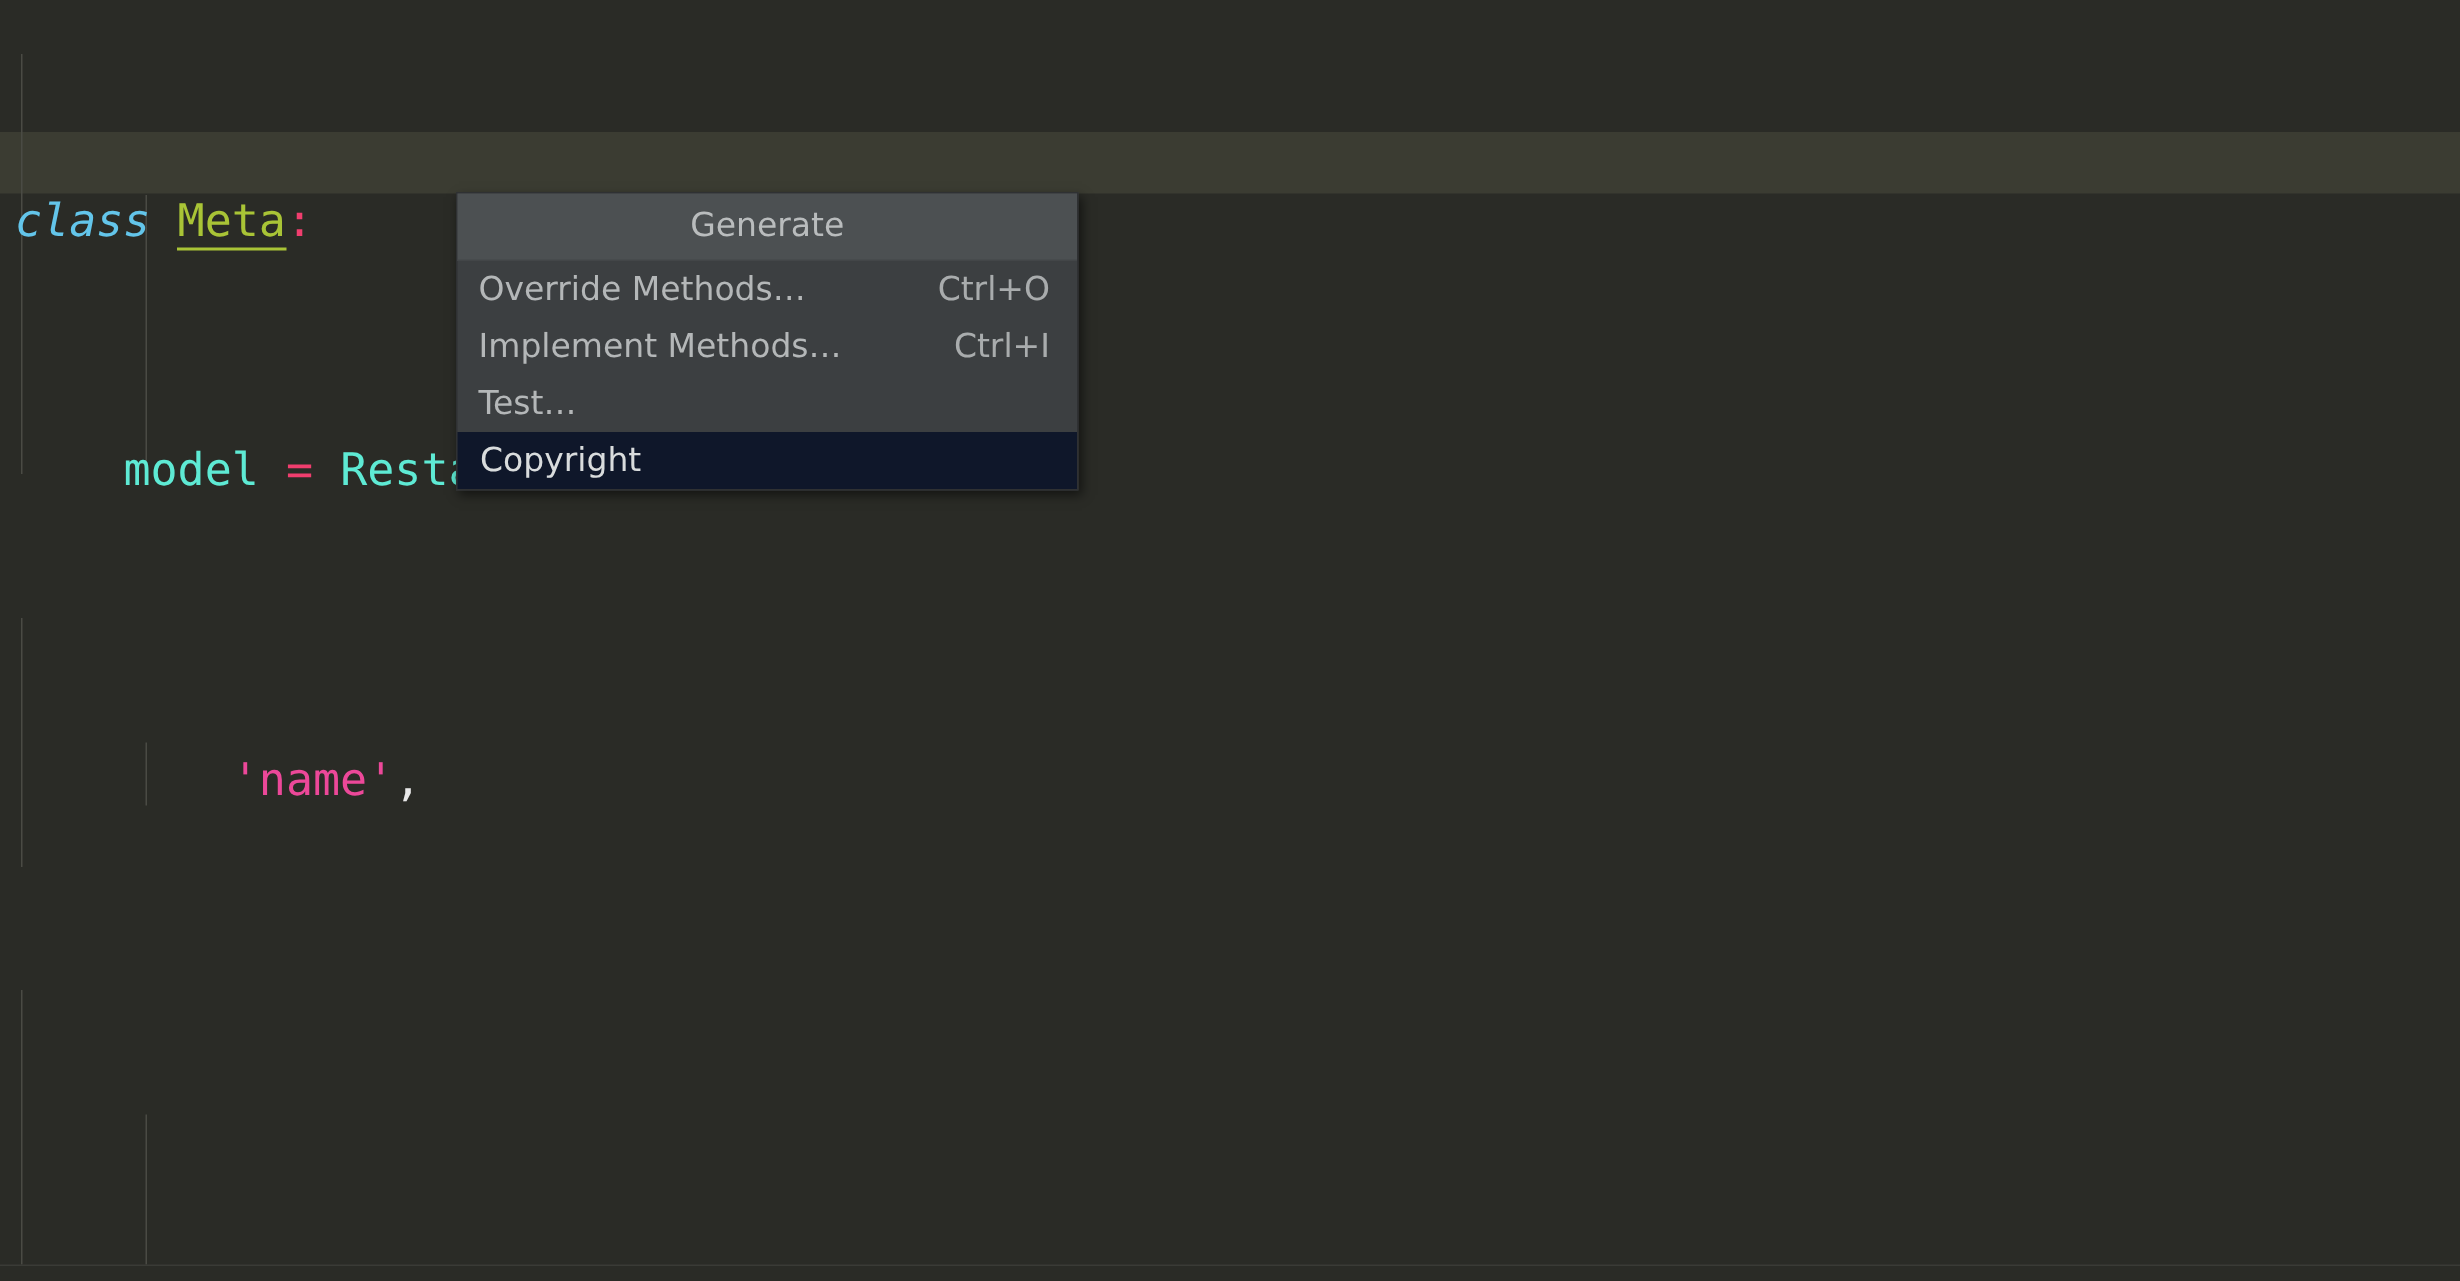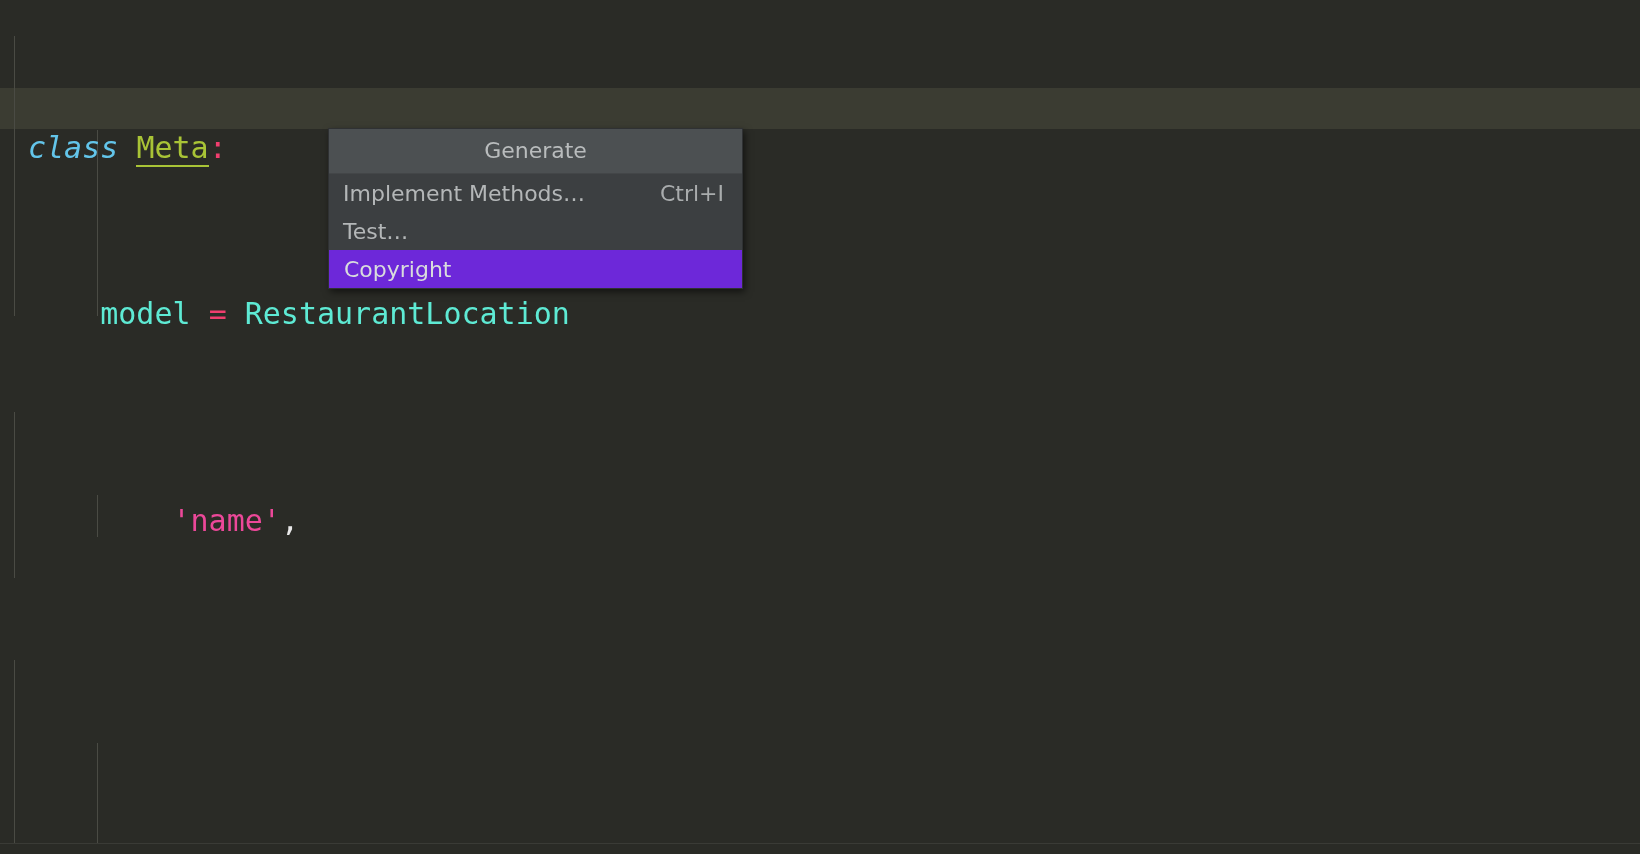--- a/index.html
+++ b/index.html
@@ -53,21 +53,21 @@
     line-height: 41.5px;
     letter-spacing: 0px;
     white-space: pre;
     color: #e6e6e6;
     padding-top: 2px;
     box-sizing: border-box;
   }
   #code .ln {
     display: block;
     height: 41.5px;
-    padding-left: 28px;
+    padding-left: 10px;
   }
 
   
   .kw       { color: #63c5ea; font-style: italic; }   
   .cls      { color: #a9c436; border-bottom: 2px solid #a9c436; }
   .punc     { color: #e8e8e8; }
   .colon    { color: #f03e6e; }
   .op       { color: #f03e6e; }
   .plain    { color: #5eead4; }
   .str      { color: #ec4899; }
@@ -89,21 +89,20 @@
   #generate-popup {
     position: absolute;
     left: 304px;
     top: 128px;
     width: 415px;
     background: #3c3f41;
     border: 1px solid #2f3133;
     box-shadow: 2px 3px 7px rgba(0,0,0,0.55);
     font-family: "DejaVu Sans", "Liberation Sans", sans-serif;
     box-sizing: border-box;
-    margin-left: 24px;
   }
   #popup-header {
     height: 44px;
     line-height: 44px;
     background: #4c5052;
     color: #b9bcbd;
     text-align: center;
     font-size: 22px;
     border-bottom: 1px solid #434648;
   }
@@ -113,21 +112,21 @@
     justify-content: space-between;
     height: 38px;
     padding: 0 18px 0 14px;
     color: #b4b7b8;
     font-size: 22px;
     box-sizing: border-box;
   }
   .menu-item .mlabel { white-space: nowrap; }
   .menu-item .mshort { color: #a9acad; margin-left: 28px; white-space: nowrap; }
   .menu-item.selected {
-    background: #6d28d9;
+    background: #0f172a;
     color: #d9dcdd;
     padding-left: 15px;
   }
   .menu-item.selected .mlabel { color: #d9dcdd; }
 </style>
 </head>
 <body>
 
 <div id="editor">
 
@@ -178,20 +177,24 @@
 
     
 
   </div>
 
   <div id="bottom-divider"></div>
 
   <div id="generate-popup">
     <div id="popup-header">Generate</div>
 
+    <div class="menu-item">
+      <span class="mlabel">Override Methods…</span>
+      <span class="mshort">Ctrl+O</span>
+    </div>
 
     <div class="menu-item">
       <span class="mlabel">Implement Methods…</span>
       <span class="mshort">Ctrl+I</span>
     </div>
 
     <div class="menu-item">
       <span class="mlabel">Test…</span>
       <span class="mshort"></span>
     </div>

